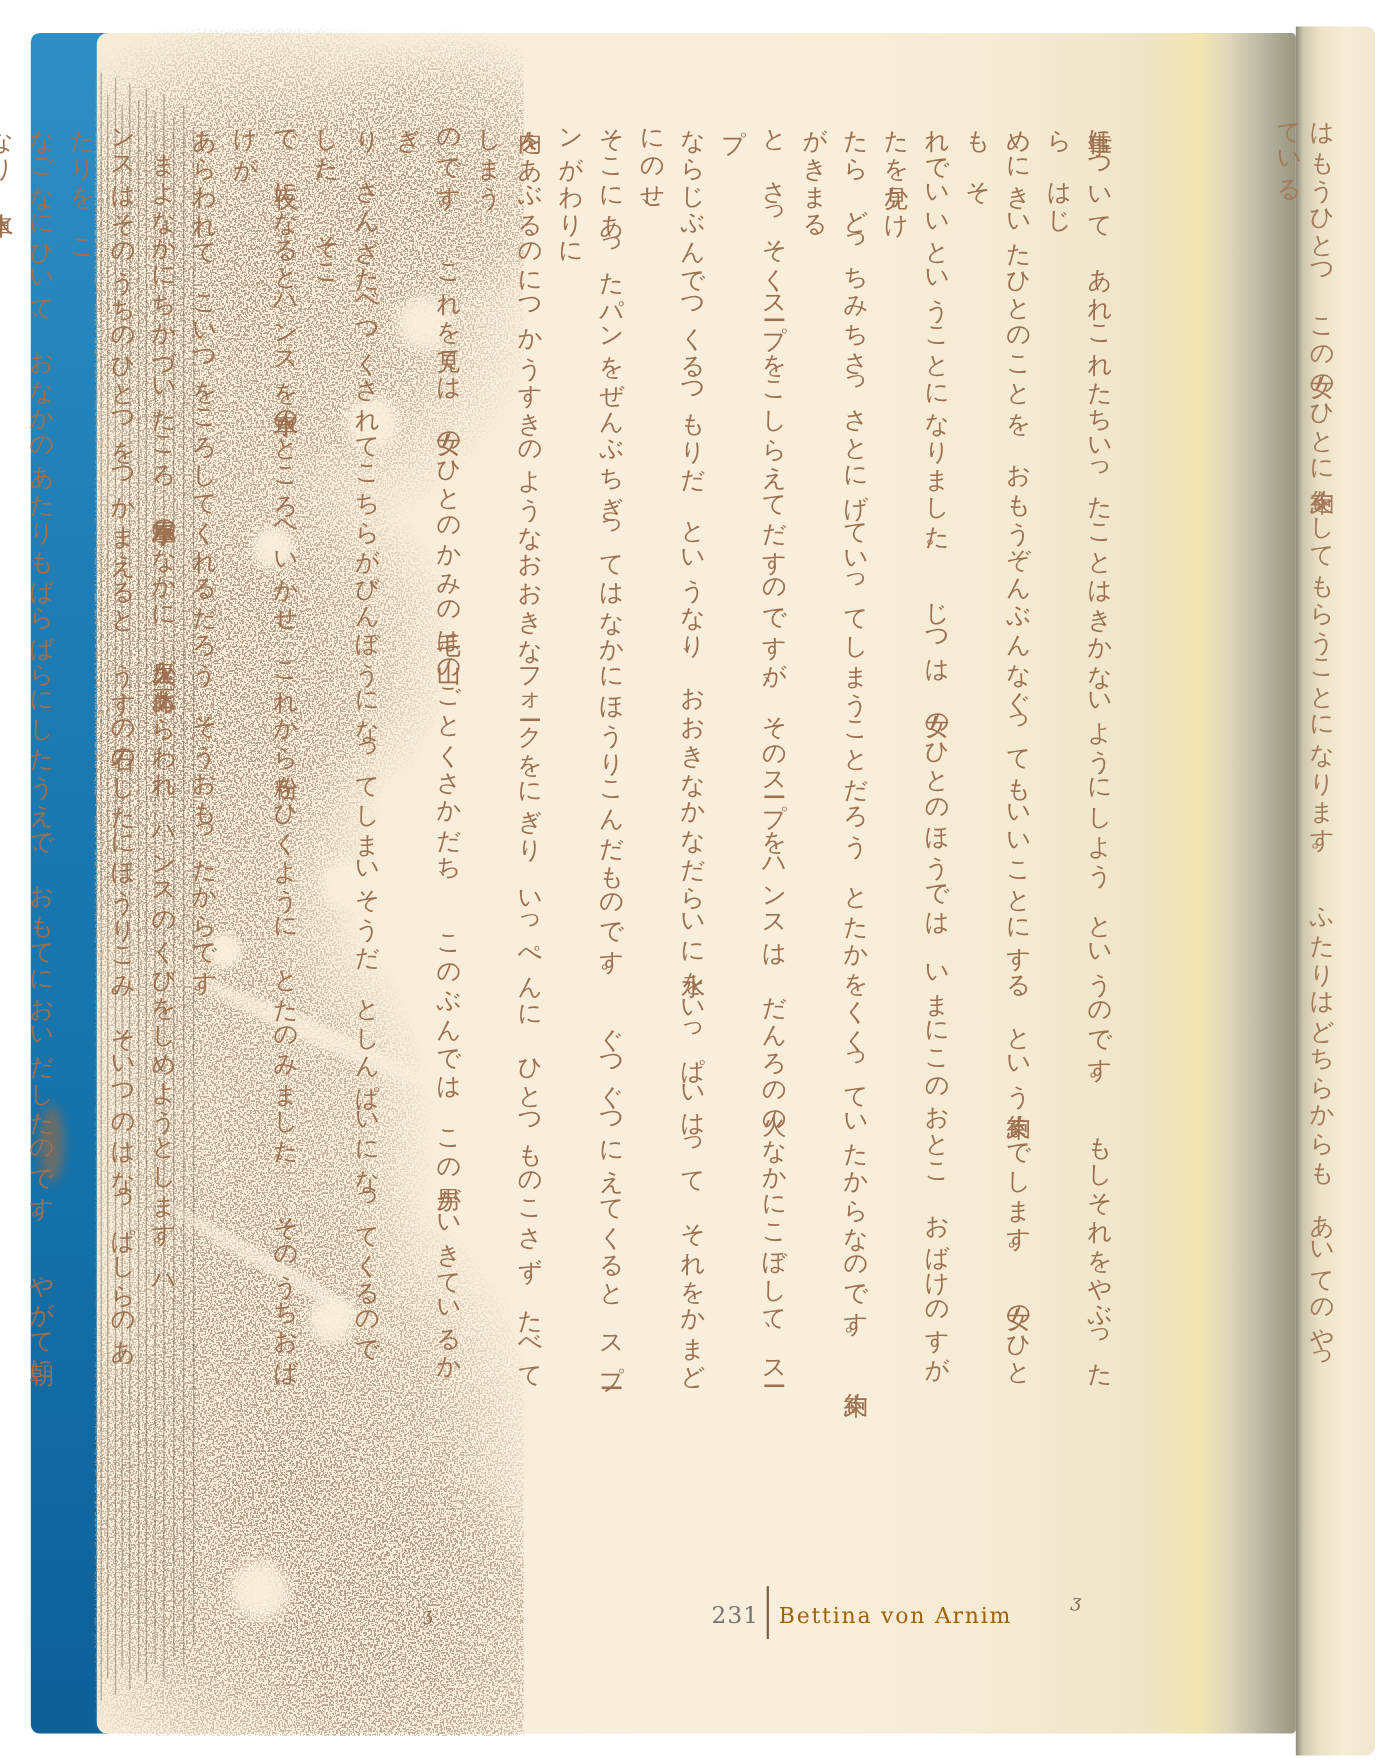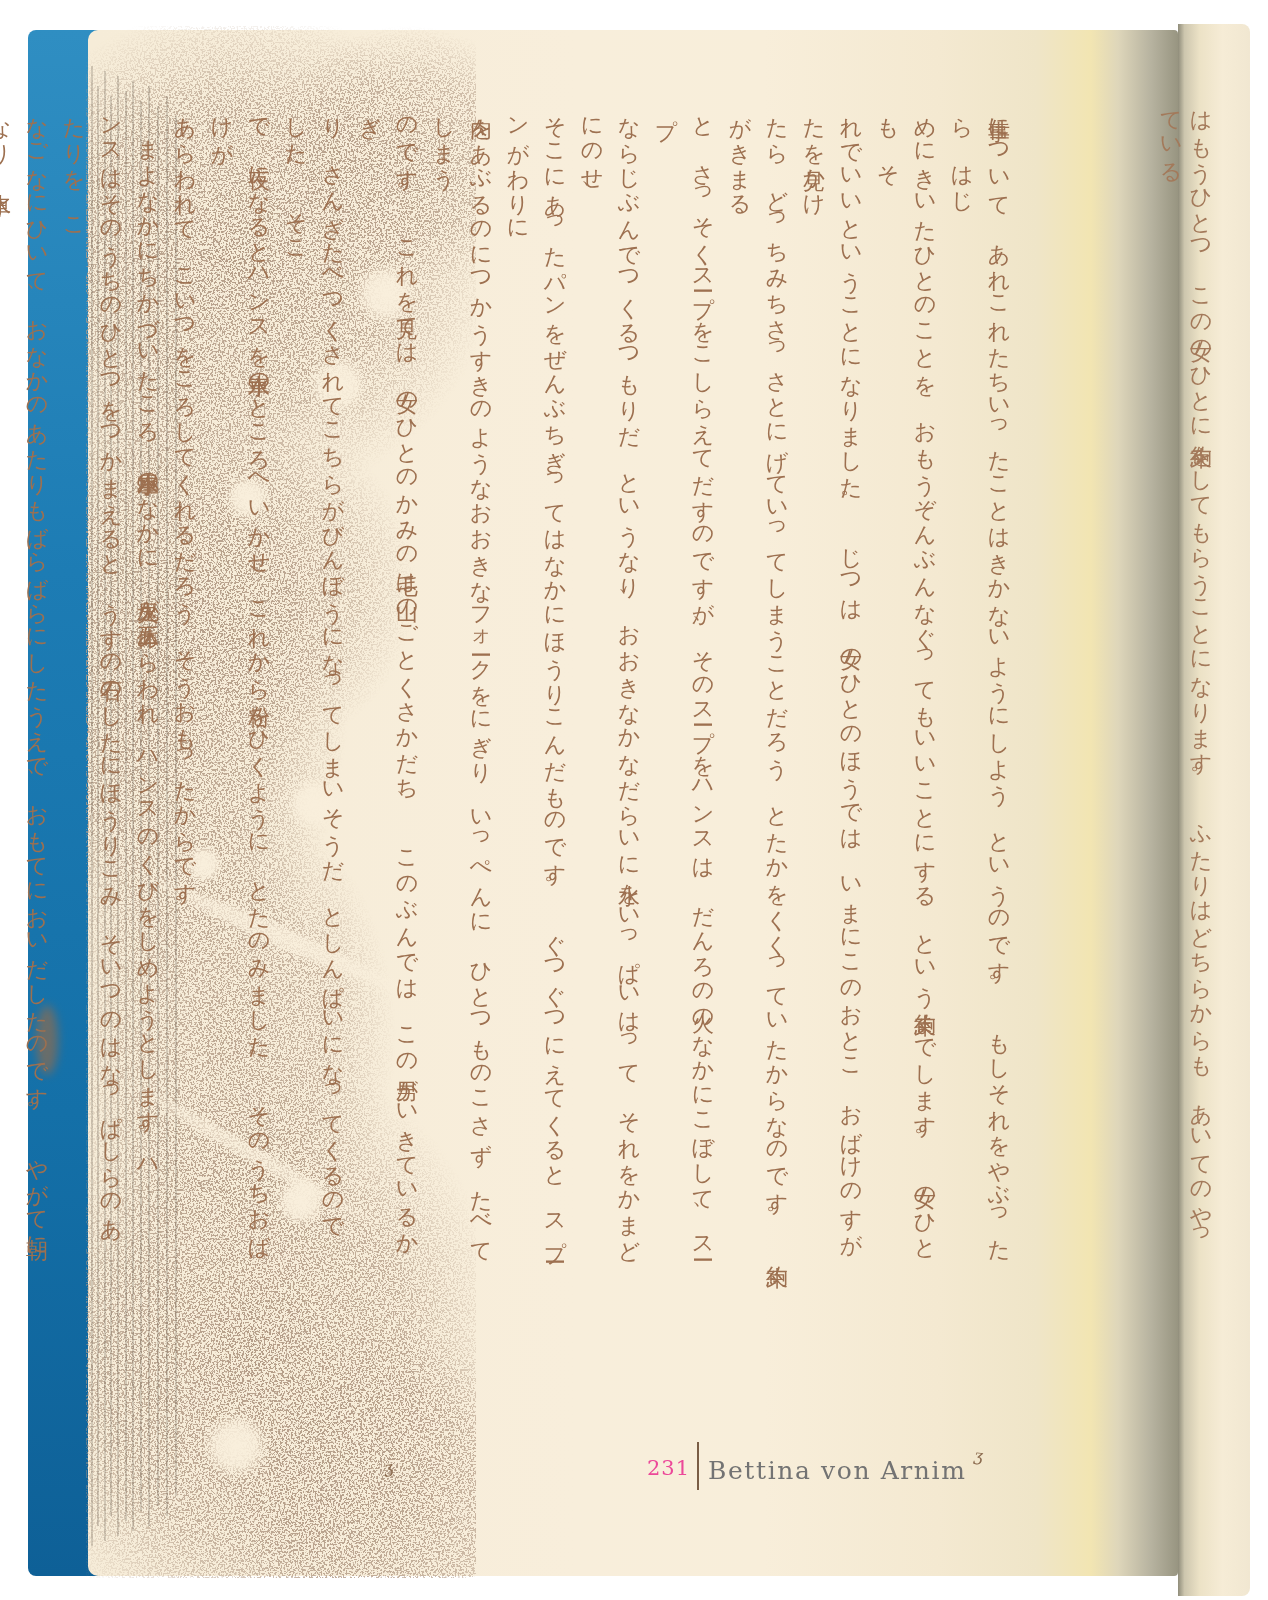--- a/index.html
+++ b/index.html
@@ -38,23 +38,23 @@
         text-align:left;}
   .cols .col{height:100%;}
   .cols .col.indent{text-indent:1em;}
 
   .facing-col{position:absolute;left:1186px;top:96px;width:30px;height:1170px;
         writing-mode:vertical-rl;-webkit-writing-mode:vertical-rl;
         font-size:22px;line-height:30px;letter-spacing:.6px;color:#a3795a;}
 
   
   .pageno{position:absolute;left:620px;top:1456px;width:70px;text-align:right;
-          font-size:21px;color:#ec4899;letter-spacing:1px;}
+          font-size:21px;color:#737373;letter-spacing:1px;}
   .footer-rule{position:absolute;left:697px;top:1442px;width:2px;height:48px;background:#7a5d45;}
-  .author{position:absolute;left:708px;top:1456px;font-size:25px;color:#737373;letter-spacing:1.6px;}
+  .author{position:absolute;left:708px;top:1456px;font-size:20px;color:#a16207;letter-spacing:1.6px;}
   .fleuron{position:absolute;font-size:16px;color:#8a6a4e;font-style:italic;}
   .fleuron.fl-left{left:384px;top:1458px;transform:rotate(-8deg);}
   .fleuron.fl-right{left:974px;top:1446px;transform:rotate(6deg);}
 
   .illus{position:absolute;left:86px;top:26px;}
 </style>
 </head>
 <body>
 
 <div class="canvas">

